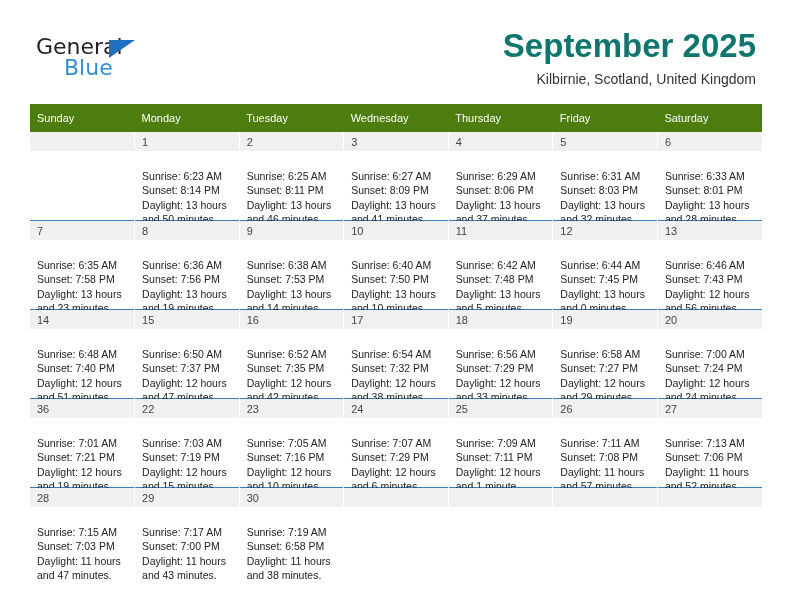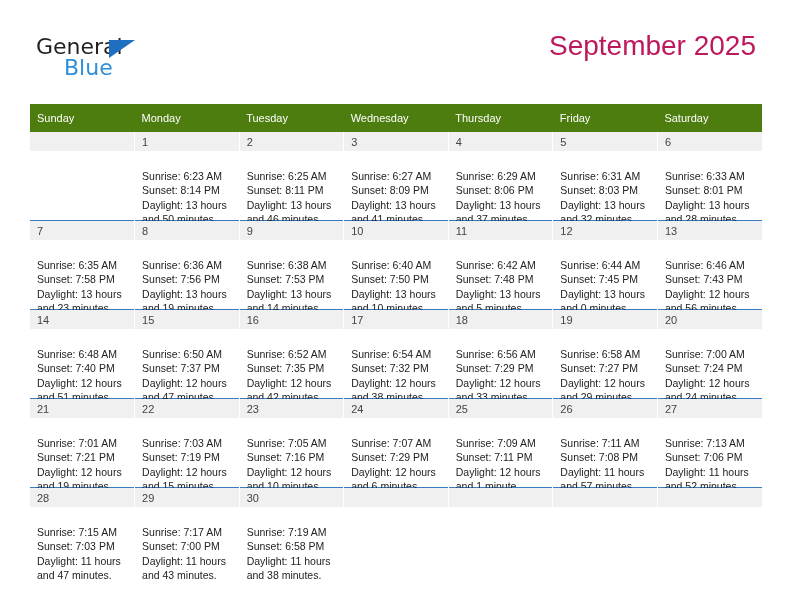--- a/index.html
+++ b/index.html
@@ -67,23 +67,23 @@
     line-height: 22px;
   }
 
   .title-block {
     position: absolute;
     right: 36px;
     top: 30px;
     text-align: right;
   }
   .cal-title {
-    font-size: 28px;
-    color: #be185d;
-    font-weight: 400;
+    font-size: 33px;
+    color: #0f766e;
+    font-weight: 700;
     line-height: 32px;
     white-space: nowrap;
   }
   .cal-subtitle {
     margin-top: 8px;
     font-size: 14px;
     color: #333333;
     font-weight: 400;
     line-height: 18px;
     white-space: nowrap;
@@ -158,20 +158,21 @@
   <div class="header">
 
     <div class="logo">
       <span class="logo-general">General</span>
       <span class="logo-triangle"></span>
       <span class="logo-blue">Blue</span>
     </div>
 
     <div class="title-block">
       <div class="cal-title">September 2025</div>
+      <div class="cal-subtitle">Kilbirnie, Scotland, United Kingdom</div>
     </div>
 
   </div>
 
   <table class="calendar">
     <colgroup>
       <col>
         <col>
         <col>
         <col>
@@ -398,21 +399,21 @@
                 <div>Sunrise: 7:00 AM</div>
                 <div>Sunset: 7:24 PM</div>
                 <div class="daylight-wrap">Daylight: 12 hours and 24 minutes.</div>
               </div>
             </div>
           </td>
         </tr>
         <tr class="row-sep">
           <td>
             <div class="daycell">
-              <div class="daynum-band">21</div>
+              <div class="daynum-band">36</div>
               <div class="details">
                 <div>Sunrise: 7:01 AM</div>
                 <div>Sunset: 7:21 PM</div>
                 <div class="daylight-wrap">Daylight: 12 hours and 19 minutes.</div>
               </div>
             </div>
           </td>
           <td>
             <div class="daycell">
               <div class="daynum-band">22</div>

